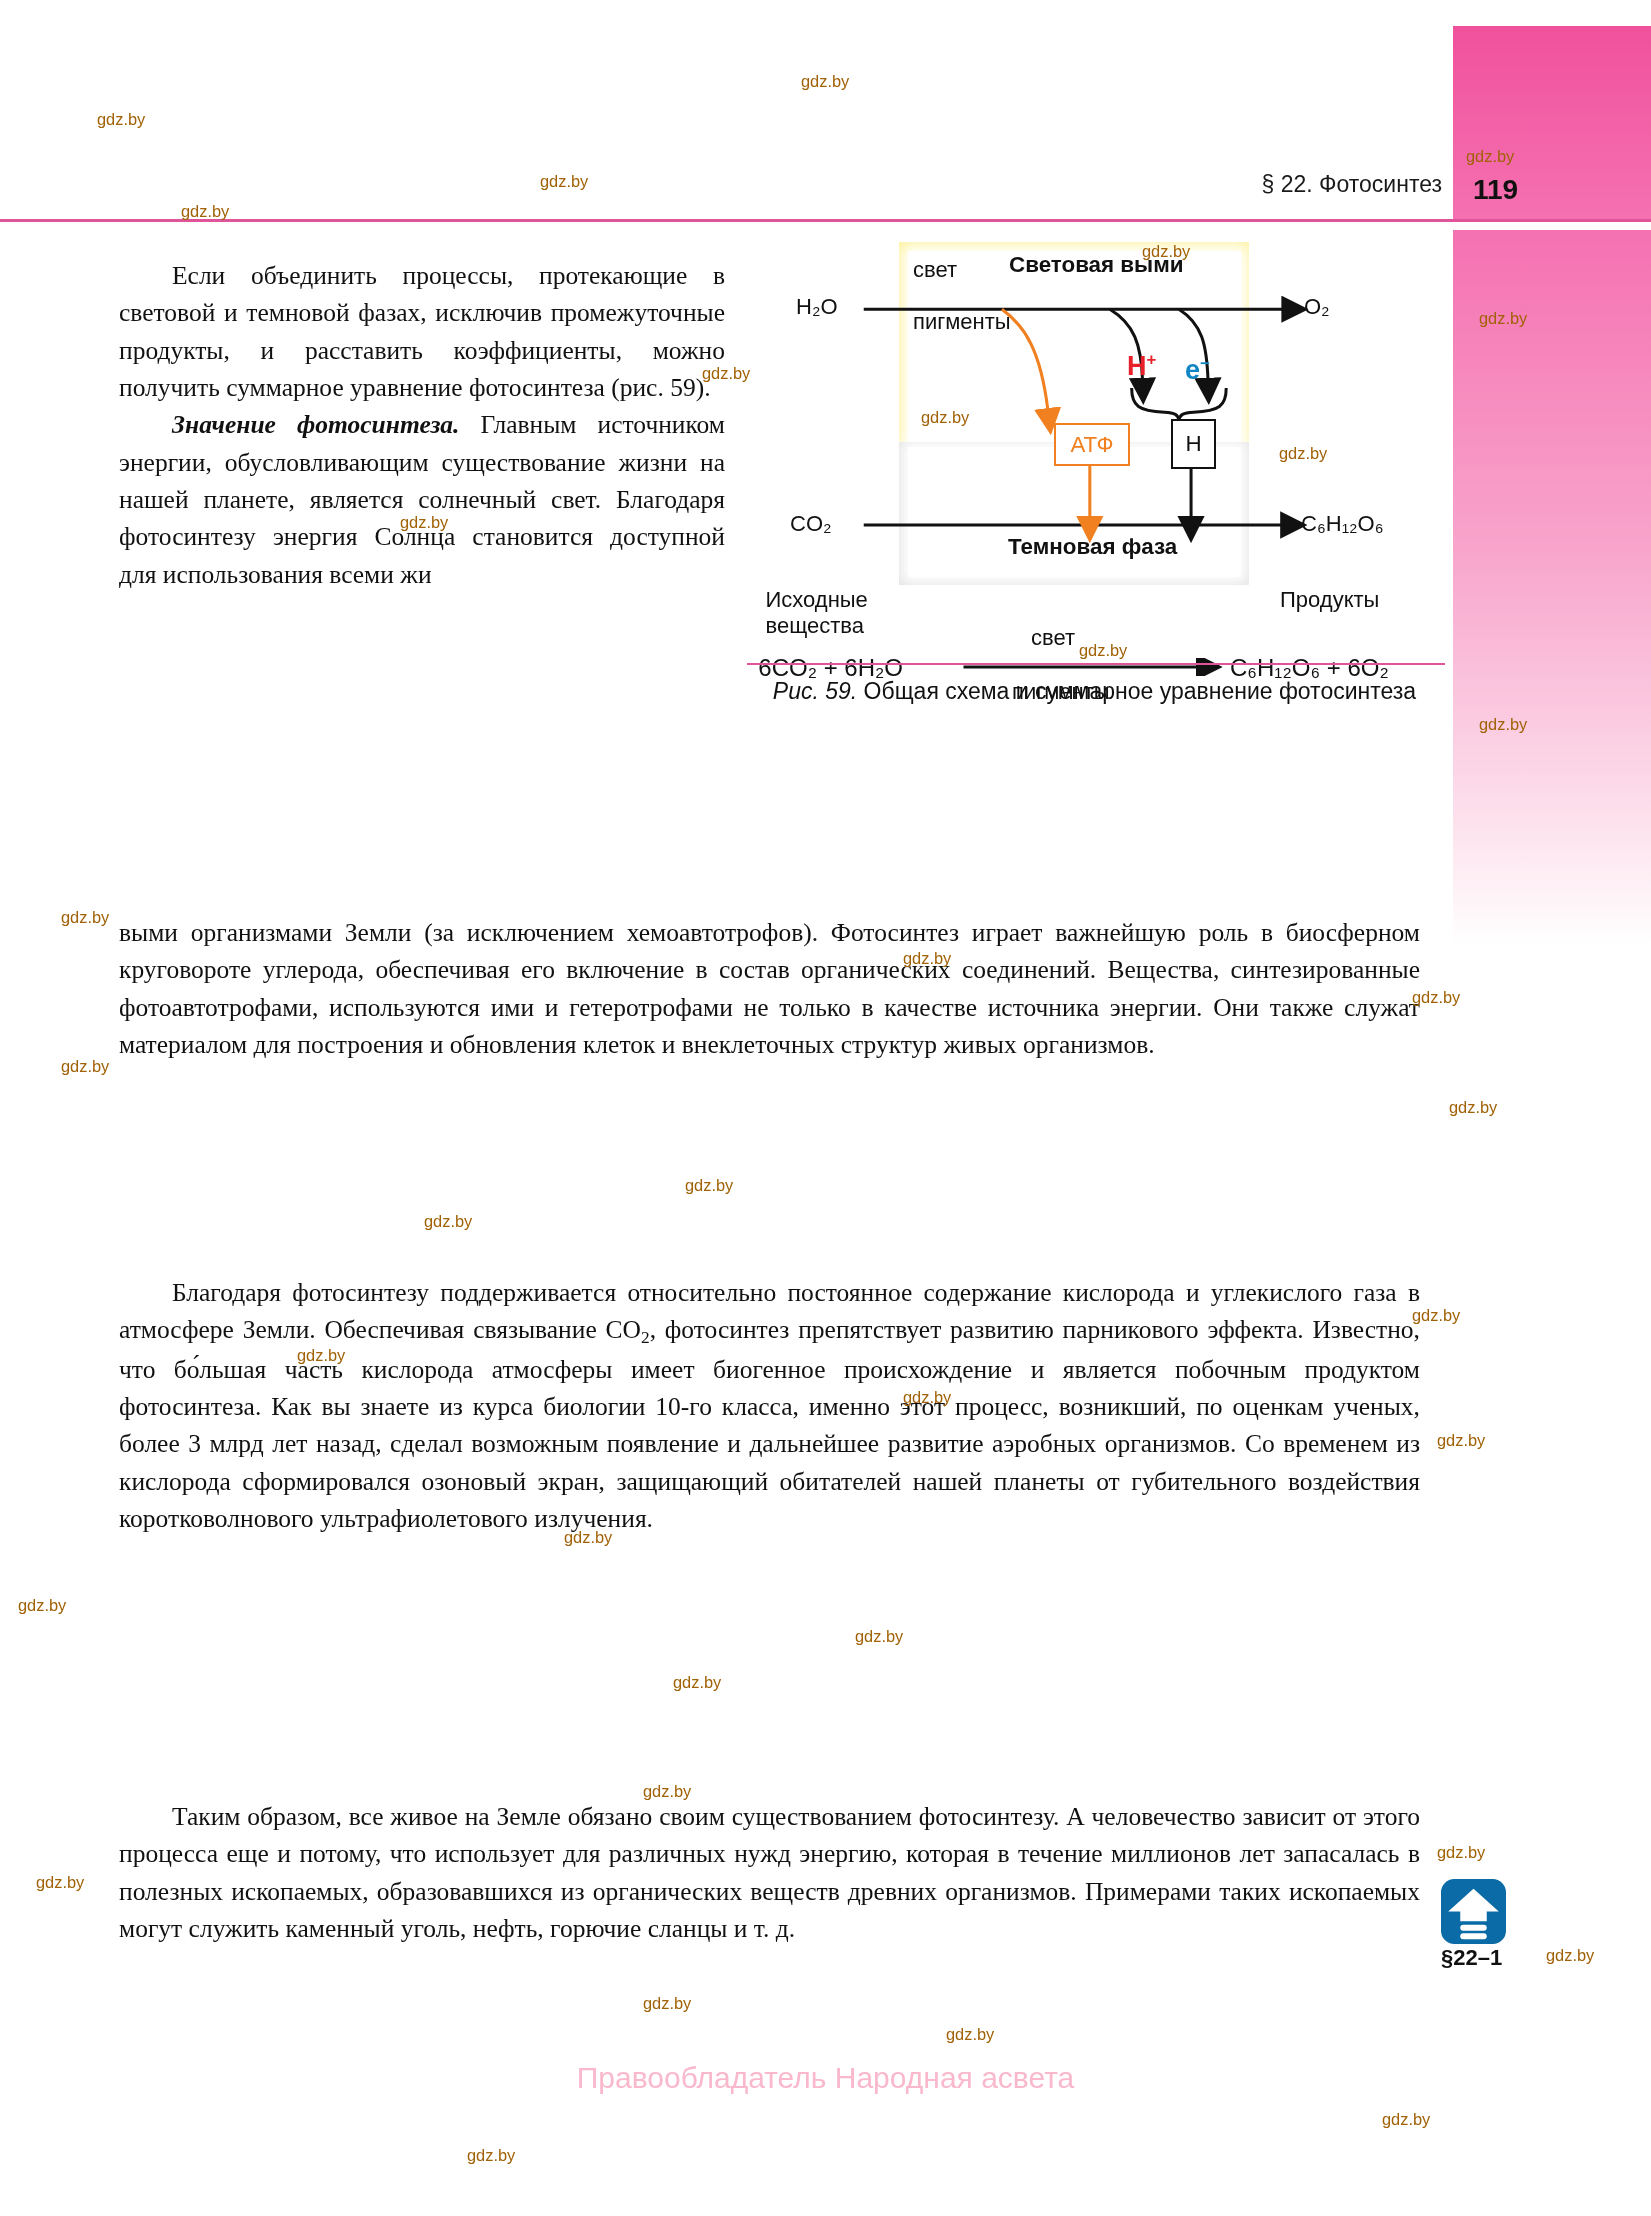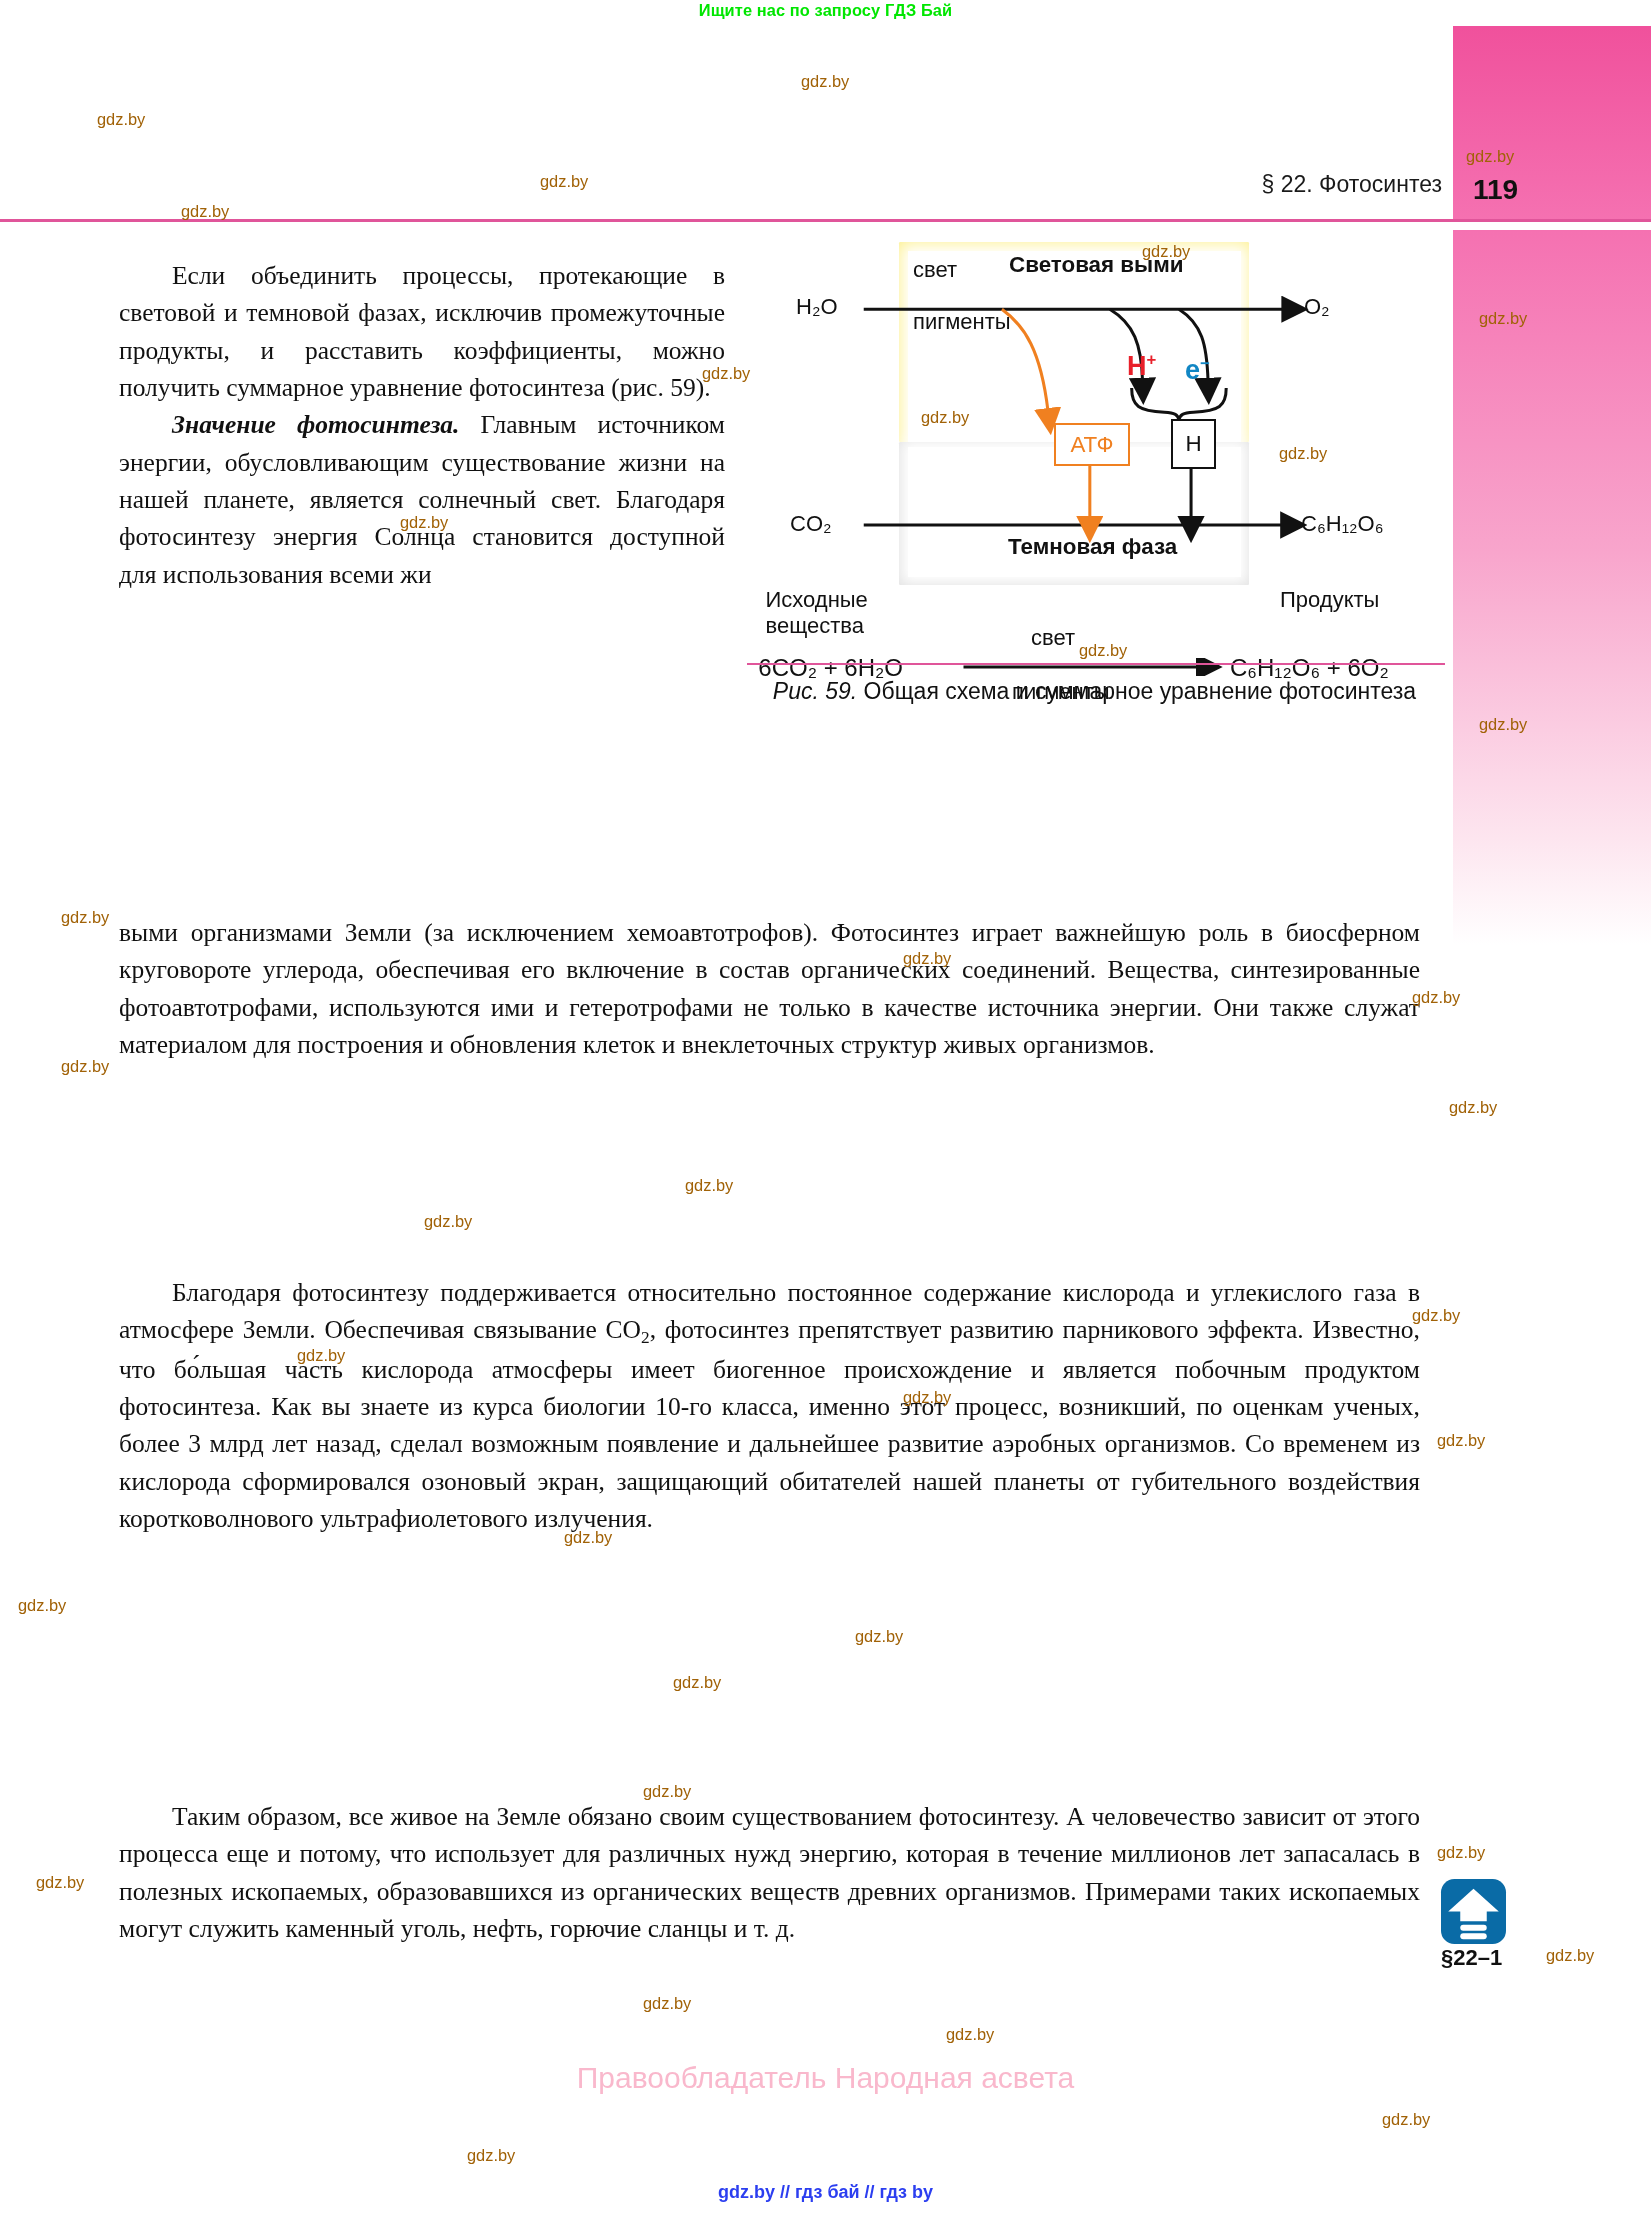--- a/index.html
+++ b/index.html
@@ -171,21 +171,20 @@
   }
 </style>
 </head>
 <body>
 
 <div class="page">
 
   <div id="pink-top"></div>
   <div id="pink-body"></div>
 
-  <div id="promo">Ищите нас по запросу ГДЗ Бай</div>
 
   <div id="running-head">§ 22. Фотосинтез</div>
   <div id="page-number">119</div>
   <div id="head-rule"></div>
 
   <div class="col-left">
     <p class="ind">Если объединить процессы, протекающие в световой и темно­вой фазах, исключив промежу­точные продукты, и расставить коэффициенты, можно получить суммарное уравнение фотосинте­за (рис. 59).</p>
     <p class="ind"><b>Значение фотосинтеза.</b><span> Главным источником энергии, обусловливающим существо­вание жизни на нашей плане­те, является солнечный свет. Благодаря фотосинтезу энергия Солнца становится доступной для использования всеми жи­</span></p>
   </div>
 
@@ -275,21 +274,20 @@
       <svg width="65" height="65" viewBox="0 0 108 108">
         <path d="M54 16 L96 54 L76 54 L76 70 L32 70 L32 54 L12 54 Z" fill="#ffffff"></path>
         <rect x="32" y="76" width="44" height="10" rx="5" fill="#ffffff"></rect>
         <rect x="32" y="90" width="44" height="10" rx="5" fill="#ffffff"></rect>
       </svg>
     </div>
     <div id="badge-label">§22–1</div>
   </div>
 
   <div id="copyright">Правообладатель Народная асвета</div>
-  <div id="bottom-links">gdz.by  //  гдз бай  //  гдз by</div>
 
   <div id="wm-layer">
       <div class="wm" style="left: 97px; top: 110px;">gdz.by</div>
       <div class="wm" style="left: 801px; top: 72px;">gdz.by</div>
       <div class="wm" style="left: 540px; top: 172px;">gdz.by</div>
       <div class="wm" style="left: 181px; top: 202px;">gdz.by</div>
       <div class="wm" style="left: 1142px; top: 242px;">gdz.by</div>
       <div class="wm" style="left: 1466px; top: 147px;">gdz.by</div>
       <div class="wm" style="left: 702px; top: 364px;">gdz.by</div>
       <div class="wm" style="left: 921px; top: 408px;">gdz.by</div>

